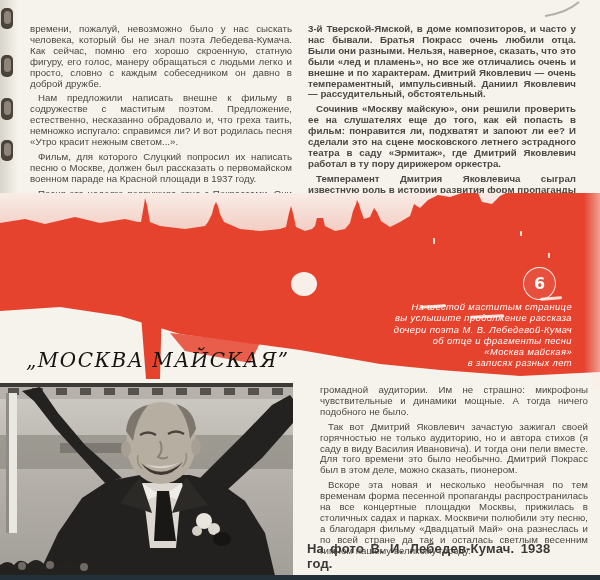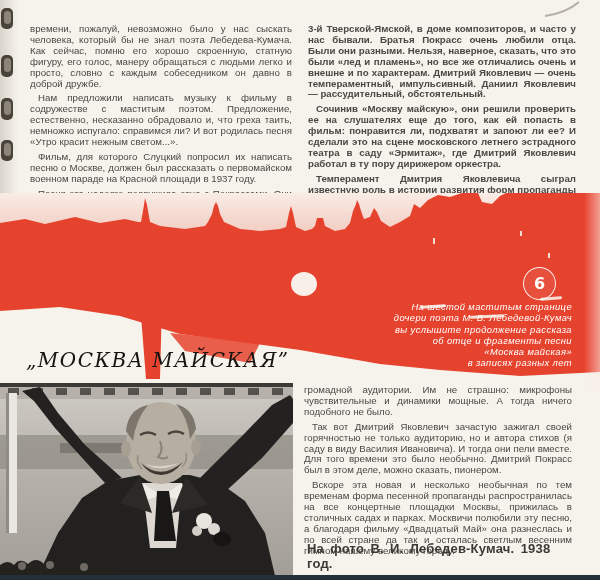--- a/index.html
+++ b/index.html
@@ -3,21 +3,21 @@
 <meta charset="utf-8">
 <style>
   html,body{margin:0;padding:0;}
   body{width:600px;height:580px;position:relative;background:#f6f3ec;overflow:hidden;
        font-family:"Liberation Sans",sans-serif;}
   .col{position:absolute;color:#4a4744;font-size:9.7px;line-height:10.9px;text-align:justify;}
   .col p{margin:4px;}
   .col p.ind{text-indent:8px;}
   .col-left-top{left:26px;top:20px;width:270px;}
   .col-right-top{left:304px;top:20px;width:276px;font-weight:bold;}
-  .col-right-bottom{left:300px;top:381px;width:276px;}
+  .col-right-bottom{left:316px;top:381px;width:276px;}
 
   .banner{position:absolute;left:0;top:193px;width:600px;height:197px;}
   .banner svg{position:absolute;left:0;top:0;}
   .badge{position:absolute;left:523px;top:74px;width:31px;height:31px;border:1.6px solid rgba(255,255,255,.9);
          border-radius:50%;background:rgba(255,255,255,.07);color:#fff;
          font-family:"DejaVu Sans",sans-serif;font-size:16px;font-weight:bold;
          display:flex;align-items:center;justify-content:center;}
   .banner-note{position:absolute;right:28px;top:108px;text-align:right;color:#fff;
          font-style:italic;font-size:9.4px;line-height:11.3px;letter-spacing:.4px;}
   .edge-light{position:absolute;right:0;top:0;width:16px;height:197px;
@@ -31,21 +31,21 @@
   .caption{position:absolute;left:307px;top:541px;width:270px;color:#3b3936;
          font-size:13px;font-weight:bold;letter-spacing:.2px;word-spacing:2.5px;}
   .bottom-bar{position:absolute;left:0;top:575px;width:600px;height:5px;background:#243039;}
   .artifacts{position:absolute;left:0;top:0;}
 </style>
 </head>
 <body>
 
 <div class="col col-left-top">
   <p>времени, пожалуй, невозможно было у нас сыскать человека, который бы не знал поэта Лебедева-Кумача. Как сейчас, помню его хорошо скроенную, статную фигуру, его голос, манеру обращаться с людьми легко и просто, словно с каждым собеседником он давно в доброй дружбе.</p>
-  <p class="ind">Нам предложили написать музыку к фильму в содружестве с маститым поэтом. Предложение, естественно, несказанно обрадовало и, что греха таить, немножко испугало: справимся ли? И вот родилась песня «Утро красит нежным светом...».</p>
+  <p class="ind">Нам предложили написать внешне к фильму в содружестве с маститым поэтом. Предложение, естественно, несказанно обрадовало и, что греха таить, немножко испугало: справимся ли? И вот родилась песня «Утро красит нежным светом...».</p>
   <p class="ind">Фильм, для которого Слуцкий попросил их написать песню о Москве, должен был рассказать о первомайском военном параде на Красной площади в 1937 году.</p>
   <p class="ind">Песня эта надолго подружила отца с Покрассами. Они оба жили тогда поблизости от нашего дома, на</p>
 </div>
 
 <div class="col col-right-top">
   <p>3-й Тверской-Ямской, в доме композиторов, и часто у нас бывали. Братья Покрасс очень любили отца. Были они разными. Нельзя, наверное, сказать, что это были «лед и пламень», но все же отличались очень и внешне и по характерам. Дмитрий Яковлевич — очень темпераментный, импульсивный. Даниил Яковлевич — рассудительный, обстоятельный.</p>
   <p class="ind">Сочинив «Москву майскую», они решили проверить ее на слушателях еще до того, как ей попасть в фильм: понравится ли, подхватят и запоют ли ее? И сделали это на сцене московского летнего эстрадного театра в саду «Эрмитаж», где Дмитрий Яковлевич работал в ту пору дирижером оркестра.</p>
   <p class="ind">Темперамент Дмитрия Яковлевича сыграл известную роль в истории развития форм пропаганды советской песни. Это сейчас авторы песен — композиторы и поэты поют свои произведения перед лицом</p>
 </div>
 
@@ -84,22 +84,22 @@
     <rect x="540" y="104" width="22" height="3" rx="1.5" fill="#f6ddd4" transform="rotate(-5 551 105)"></rect>
     <rect x="250,0" y="0" width="0" height="0" fill="none"></rect>
 
     <rect x="433" y="45" width="2" height="6" fill="#f6ddd4"></rect>
     <rect x="520" y="38" width="2" height="5" fill="#f6ddd4"></rect>
     <rect x="548" y="60" width="2" height="5" fill="#f6ddd4"></rect>
   </svg>
   <div class="badge">6</div>
   <div class="banner-note">
     <div>На шестой маститым странице</div>
+    <div>вы услышите продолжение рассказа</div>
     <div>дочери поэта М. В. Лебедевой-Кумач</div>
-    <div>вы услышите продолжение рассказа</div>
     <div>об отце и фрагменты песни</div>
     <div>«Москва майская»</div>
     <div>в записях разных лет</div>
   </div>
   <div class="edge-light"></div>
 </div>
 
 <div class="song-title">„МОСКВА МАЙСКАЯ”</div>
 
 <div class="photo">

